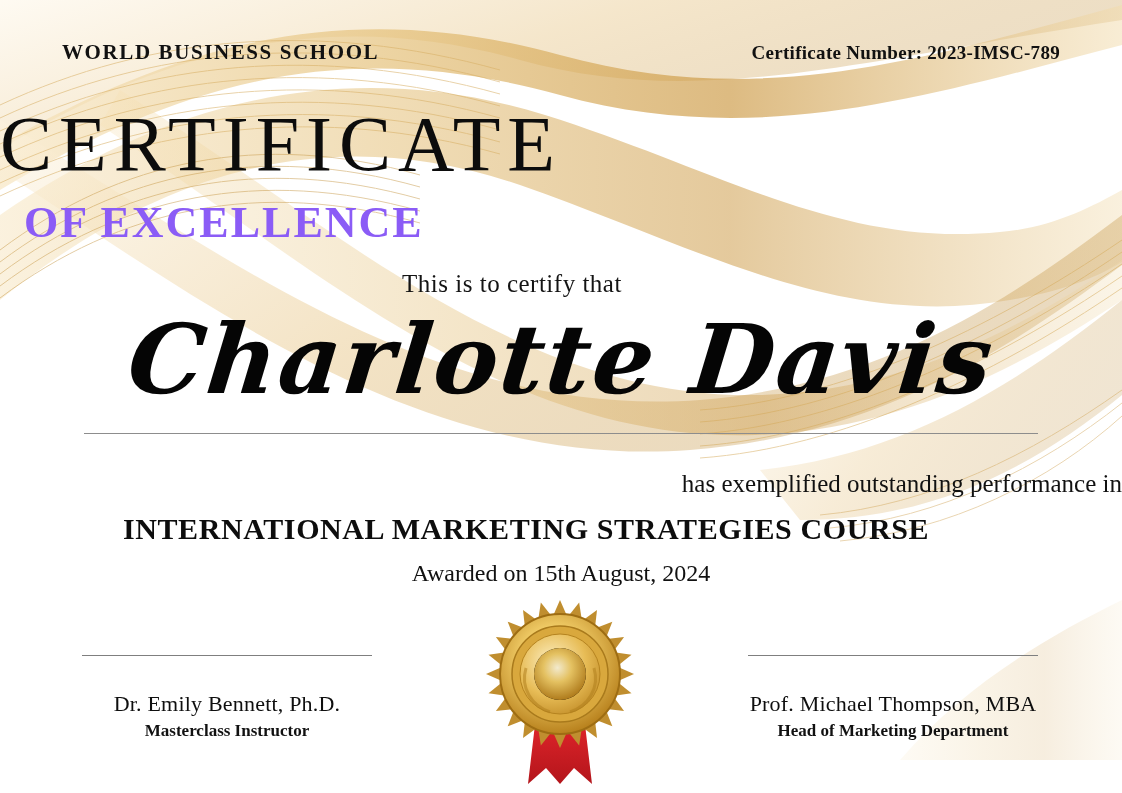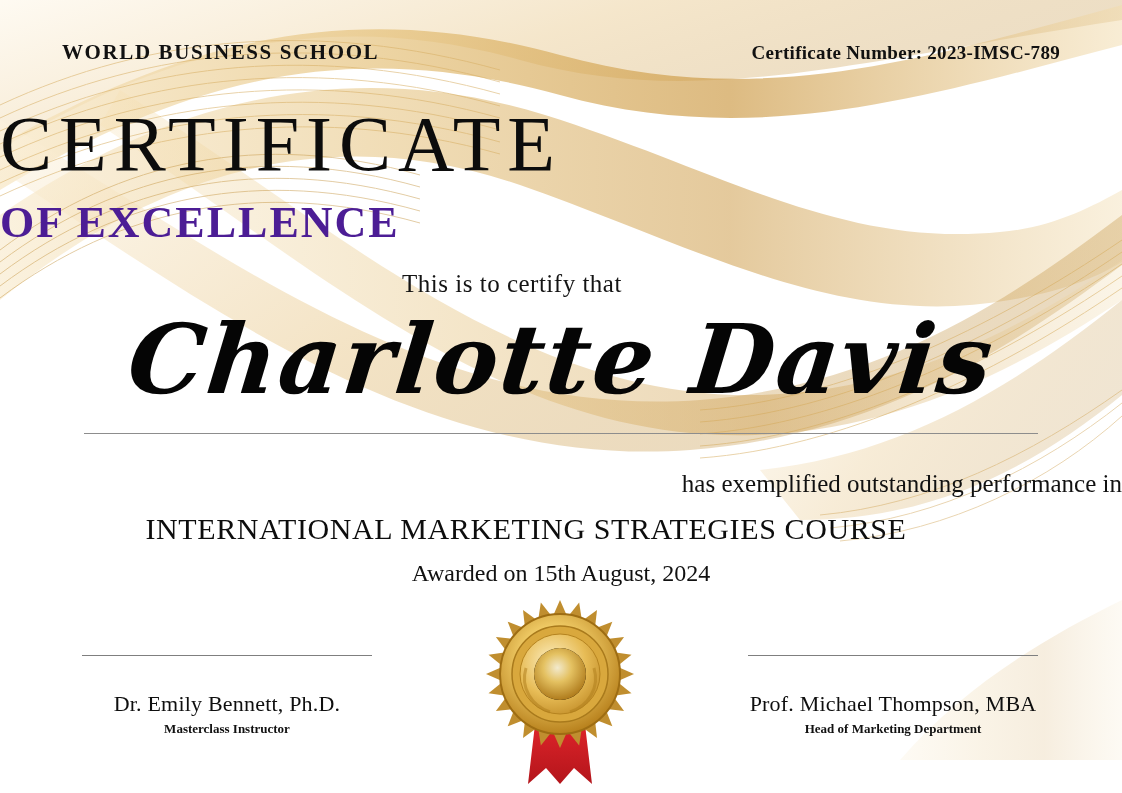--- a/index.html
+++ b/index.html
@@ -69,22 +69,23 @@
     letter-spacing: 7px;
     line-height: 1.0;
     color: #0c0c0c;
     font-weight: normal;
   }
   .title-sub {
     font-family: "Liberation Serif", serif;
     font-size: 44px;
     font-weight: bold;
     letter-spacing: 2px;
-    color: #4c1d95;
+    color: #8b5cf6;
     margin-top: 14px;
+    margin-left: 24px;
   }
   .certify-line {
     position: absolute;
     top: 270px;
     left: 0;
     width: 1024px;
     text-align: center;
     font-family: "Liberation Serif", serif;
     font-size: 25px;
     color: #141414;
@@ -127,21 +128,21 @@
     color: #111111;
   }
   .course-name {
     position: absolute;
     top: 512px;
     left: 0;
     width: 1052px;
     text-align: center;
     font-family: "Liberation Serif", serif;
     font-size: 30px;
-    font-weight: normal;
+    font-weight: bold;
     letter-spacing: 0.6px;
     color: #0d0d0d;
   }
   .award-date {
     position: absolute;
     top: 560px;
     left: 0;
     width: 1122px;
     text-align: center;
     font-family: "Liberation Serif", serif;
@@ -173,21 +174,21 @@
   .sig-name {
     font-family: "Liberation Serif", serif;
     font-size: 22px;
     font-weight: normal;
     color: #0f0f0f;
     letter-spacing: 0.2px;
     margin-top: 35px;
   }
   .sig-role {
     font-family: "Liberation Serif", serif;
-    font-size: 13px;
+    font-size: 17px;
     font-weight: bold;
     color: #111111;
     margin-top: 4px;
   }
 </style>
 </head>
 <body>
 
 <div class="certificate">
 

